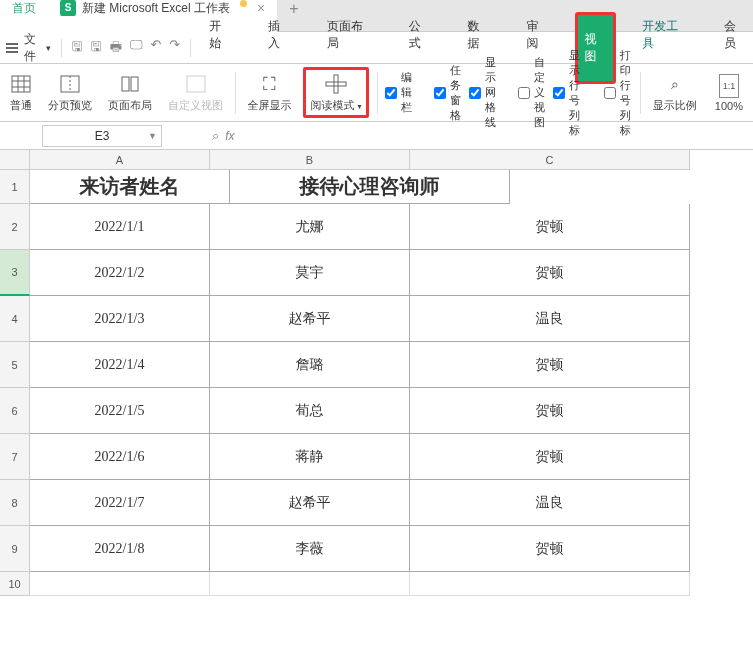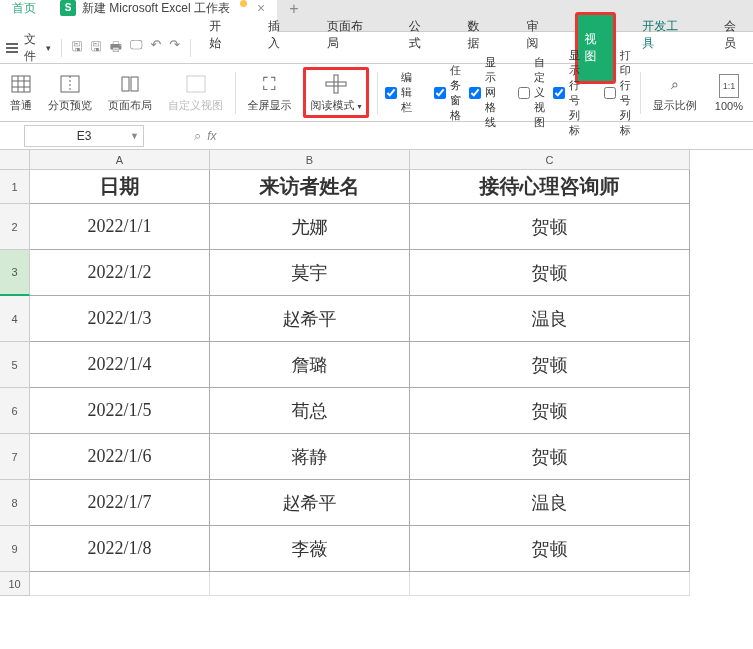--- a/index.html
+++ b/index.html
@@ -30,34 +30,34 @@
 .rgrp .ic{font-size:18px;color:#555;height:24px;display:flex;align-items:center}
 .rgrp .lb{font-size:11px;color:#444;white-space:nowrap}
 .rgrp.dis .lb{color:#bbb}
 .rgrp.read{border:3px solid #e33;border-radius:2px;padding:2px 4px}
 .vsep{width:1px;height:42px;background:#e0e0e0}
 .chk-col{display:flex;flex-direction:row;gap:22px;font-size:11px}
 .chk{display:flex;align-items:center;gap:4px;cursor:pointer}
 .chk input{width:12px;height:12px}
 .rr{margin-left:auto;display:flex;gap:10px;align-items:center}
 .cellbox{height:28px;border-bottom:1px solid #ccc;display:flex;align-items:center}
-.namebox{width:120px;height:22px;border:1px solid #ccc;margin-left:24px;display:flex;align-items:center;justify-content:center;position:relative;font-size:12px}
+.namebox{width:120px;height:22px;border:1px solid #ccc;margin-left:42px;display:flex;align-items:center;justify-content:center;position:relative;font-size:12px}
 .namebox .dd{position:absolute;right:4px;color:#888;font-size:9px}
 .fx-ic{margin-left:50px;color:#888;display:flex;align-items:center;gap:6px}
 .fx-ic .mag{font-size:13px}
 .fx-ic .fx{font-style:italic;font-size:12px}
 .grid{position:relative}
 .colhdr{display:flex;height:20px}
 .corner{width:30px;border-right:1px solid #ccc;border-bottom:1px solid #ccc;background:#f4f4f4}
 .ch{border-right:1px solid #ccc;border-bottom:1px solid #ccc;background:#f4f4f4;text-align:center;line-height:20px;color:#555;font-size:11px}
 .rows{display:flex;flex-direction:column}
 .row{display:flex}
 .rh{width:30px;border-right:1px solid #ccc;border-bottom:1px solid #ccc;background:#f4f4f4;text-align:center;color:#555;font-size:11px;display:flex;align-items:center;justify-content:center}
 .rh.sel{background:#d4ead4;border-bottom:2px solid #1aad6e}
-.cell{border-right:1px solid #aaa;border-bottom:1px solid #aaa;text-align:center;display:flex;align-items:center;justify-content:center;font-size:18px;font-family:SimSun,serif}
+.cell{border-right:1px solid #aaa;border-bottom:1px solid #aaa;text-align:center;display:flex;align-items:center;justify-content:center;font-size:14px;font-family:SimSun,serif}
 .row.hdr .cell{font-weight:bold;font-size:20px;height:34px}
 .row.data .cell{height:46px}
 .row.empty .cell{height:24px;border-right:1px solid #ddd;border-bottom:1px solid #ddd}
 .cA{width:180px}.cB{width:200px}.cC{width:280px}
 svg.grid-ic{width:20px;height:18px}
 </style>
 </head>
 <body>
 
 <div class="tabbar">
@@ -219,21 +219,20 @@
 <div class="grid">
   <div class="colhdr">
     <div class="corner"></div>
     <div class="ch cA">A</div>
     <div class="ch cB">B</div>
     <div class="ch cC">C</div>
   </div>
   <div class="rows" id="rows">
       <div class="row hdr">
         <div class="rh">1</div>
-        <div class="cell cA">日期</div>
         <div class="cell cB">来访者姓名</div>
         <div class="cell cC">接待心理咨询师</div>
       </div>
       <div class="row data">
         <div class="rh">2</div>
         <div class="cell cA">2022/1/1</div>
         <div class="cell cB">尤娜</div>
         <div class="cell cC">贺顿</div>
       </div>
       <div class="row data">

